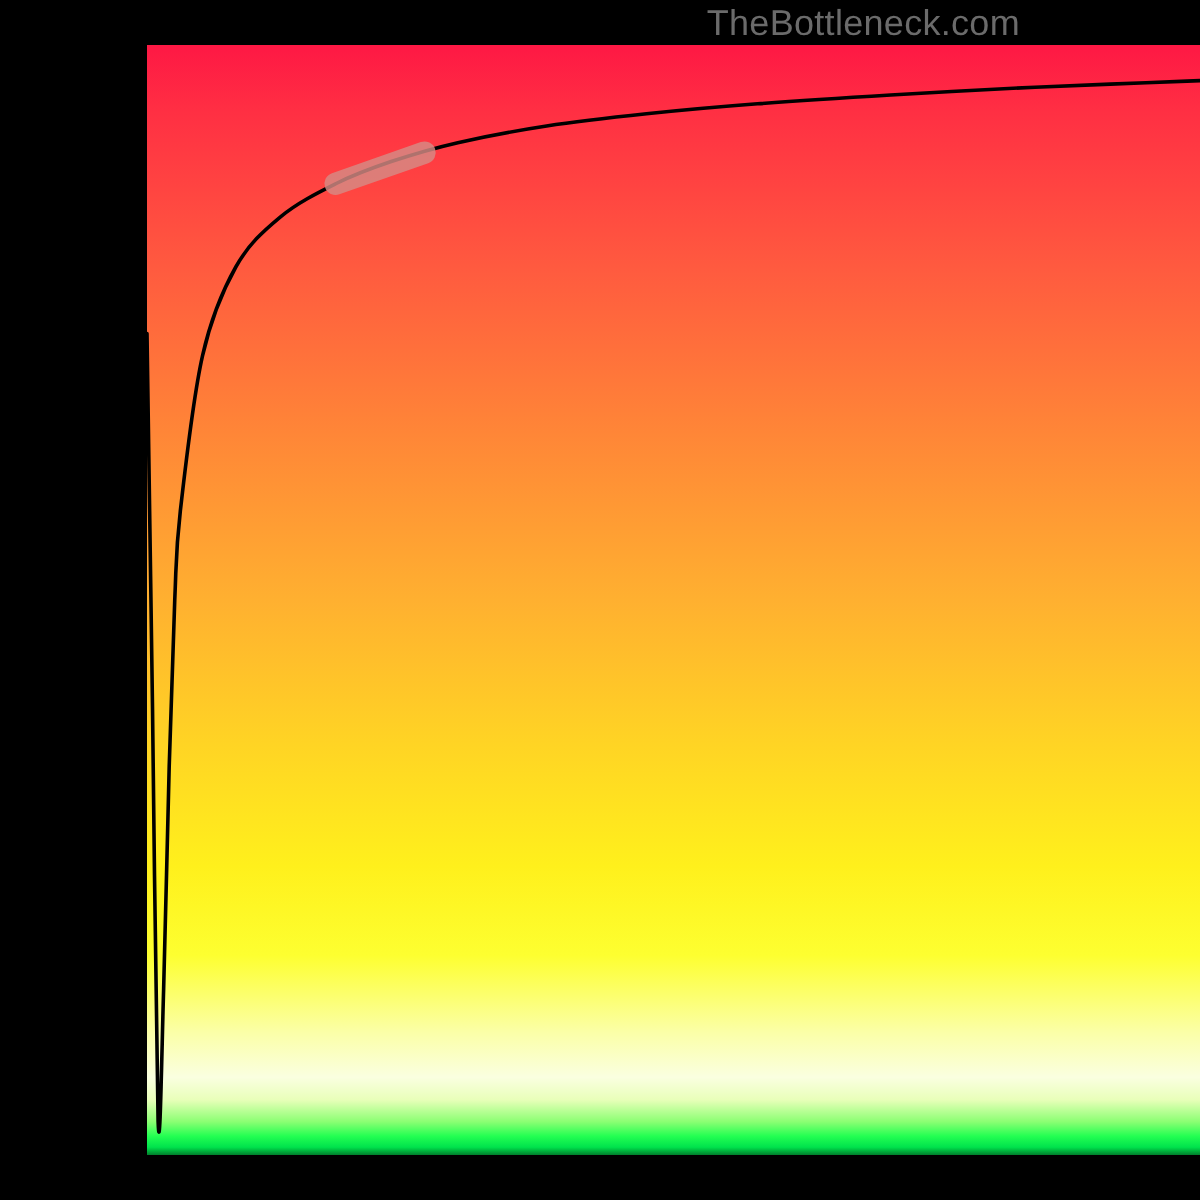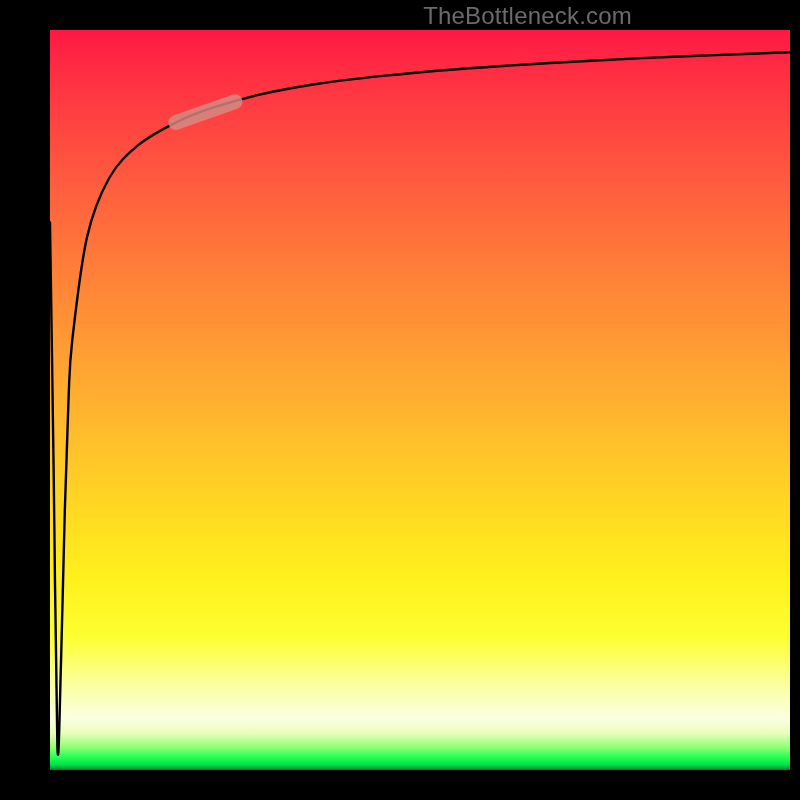--- a/index.html
+++ b/index.html
@@ -8,20 +8,21 @@
     width: 800px;
     height: 800px;
     background: #000;
     overflow: hidden;
     font-family: Arial, Helvetica, sans-serif;
   }
   .stage {
     position: relative;
     width: 642px;
     height: 800px;
+    margin-left: 48px;
   }
   .watermark {
     position: absolute;
     top: 2px;
     right: 10px;
     color: #6b6b6b;
     font-size: 24px;
     letter-spacing: 0.2px;
     z-index: 40;
   }

